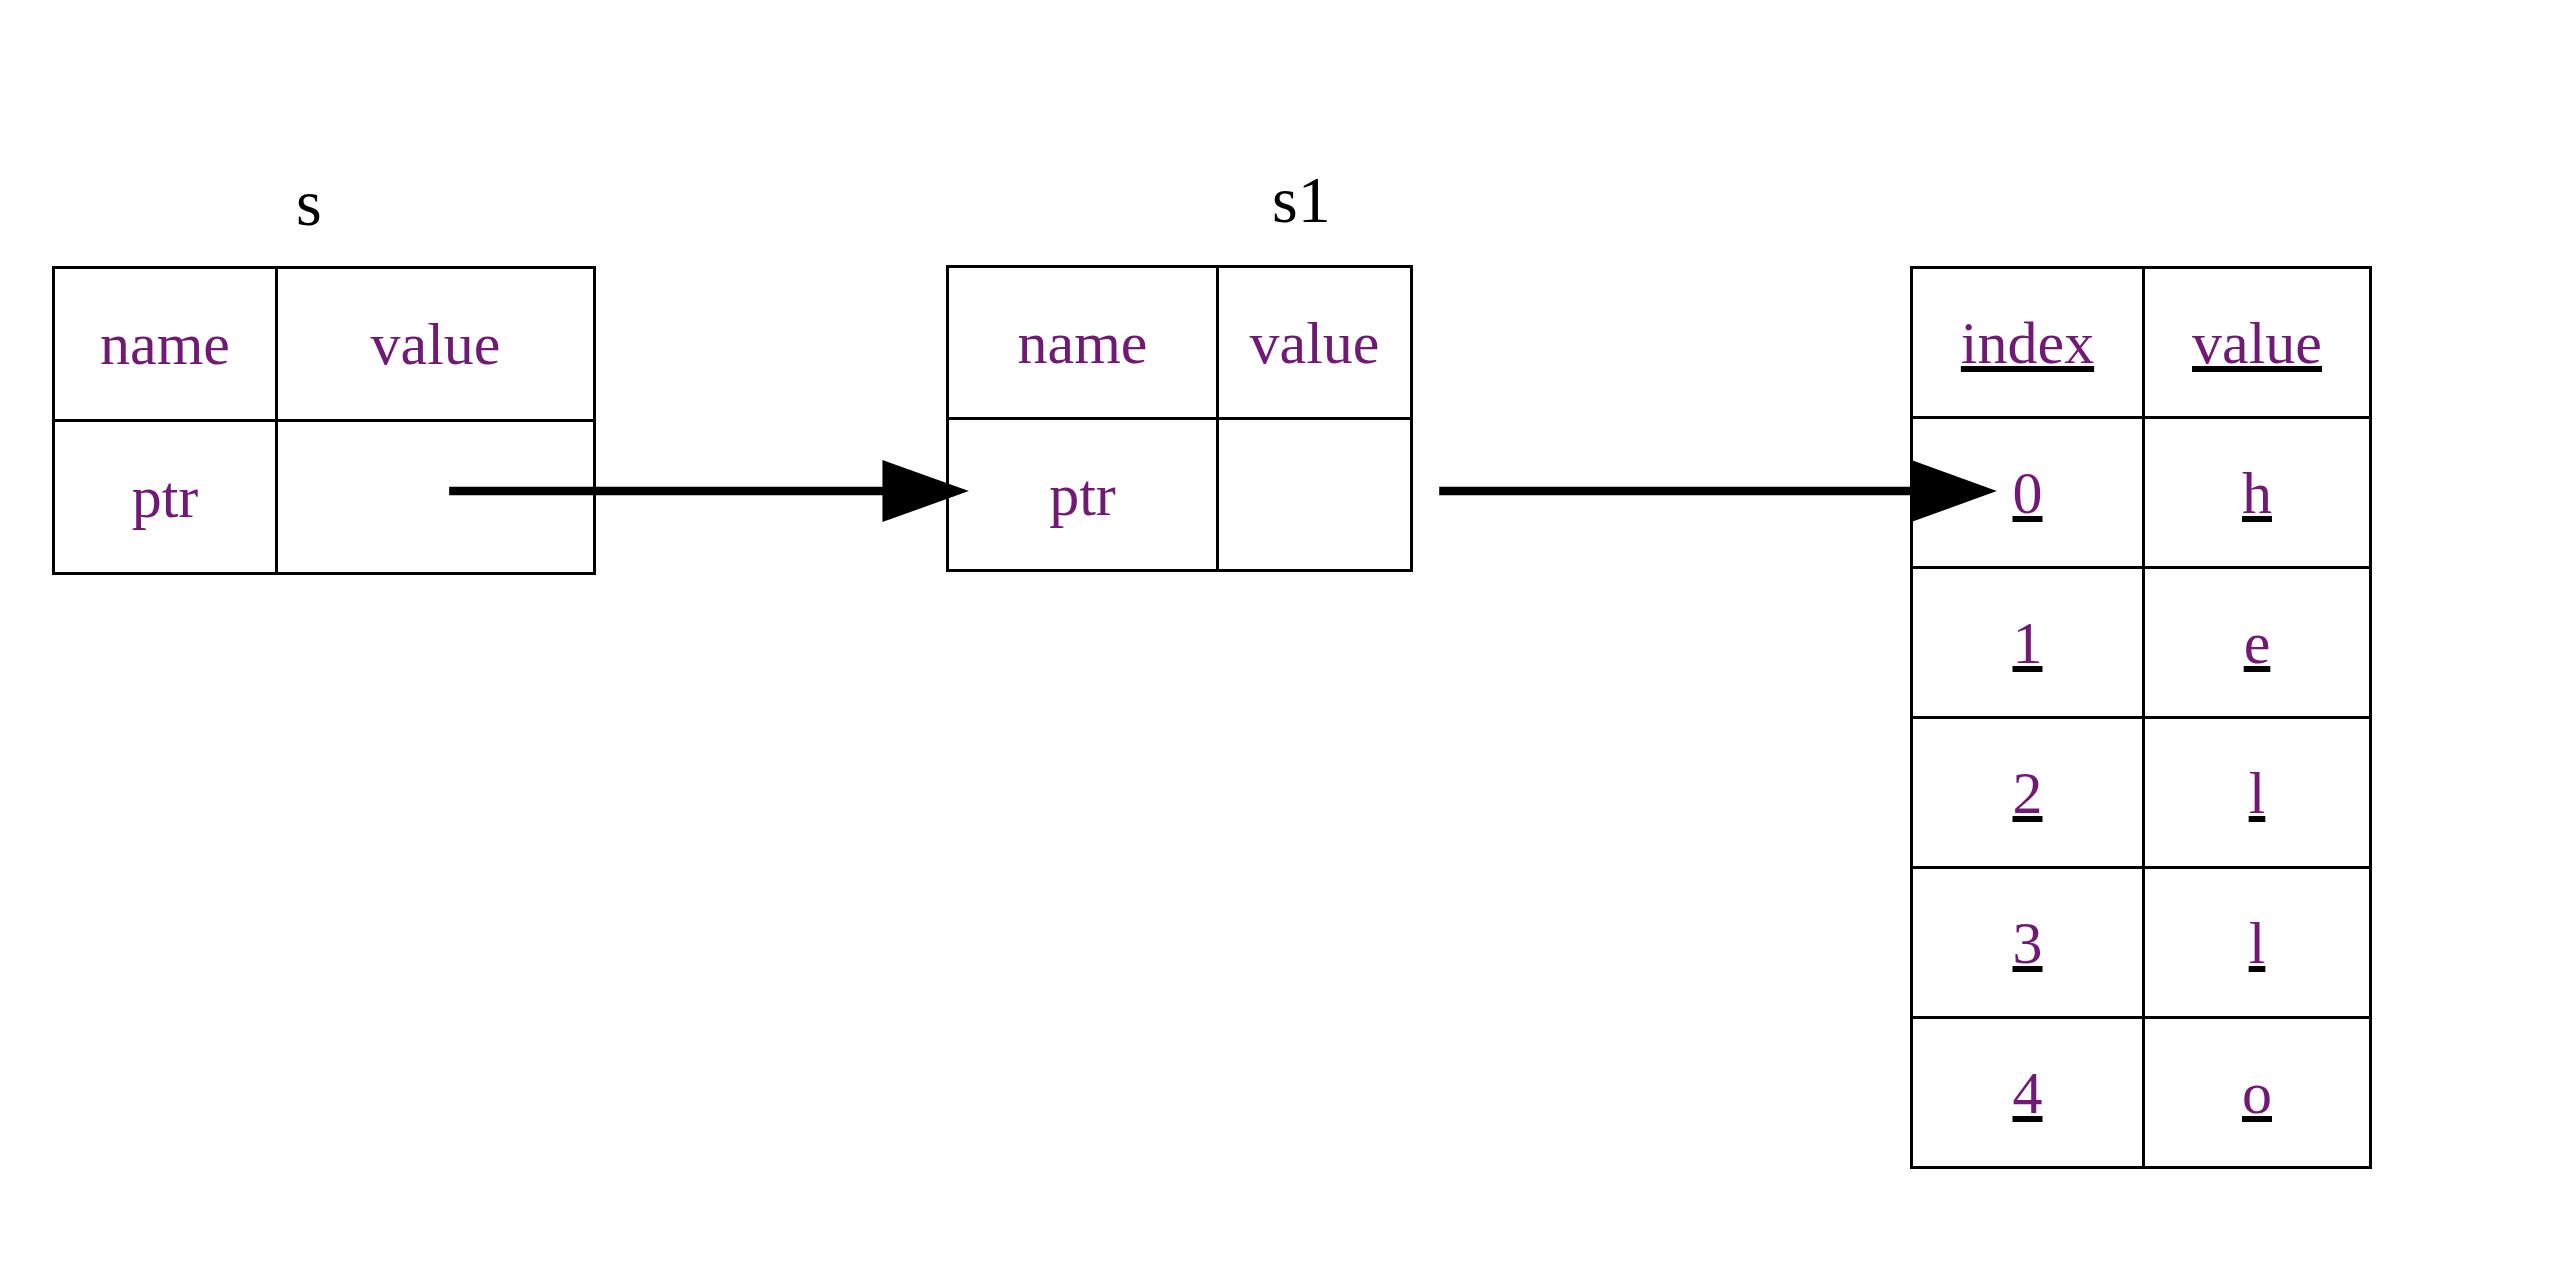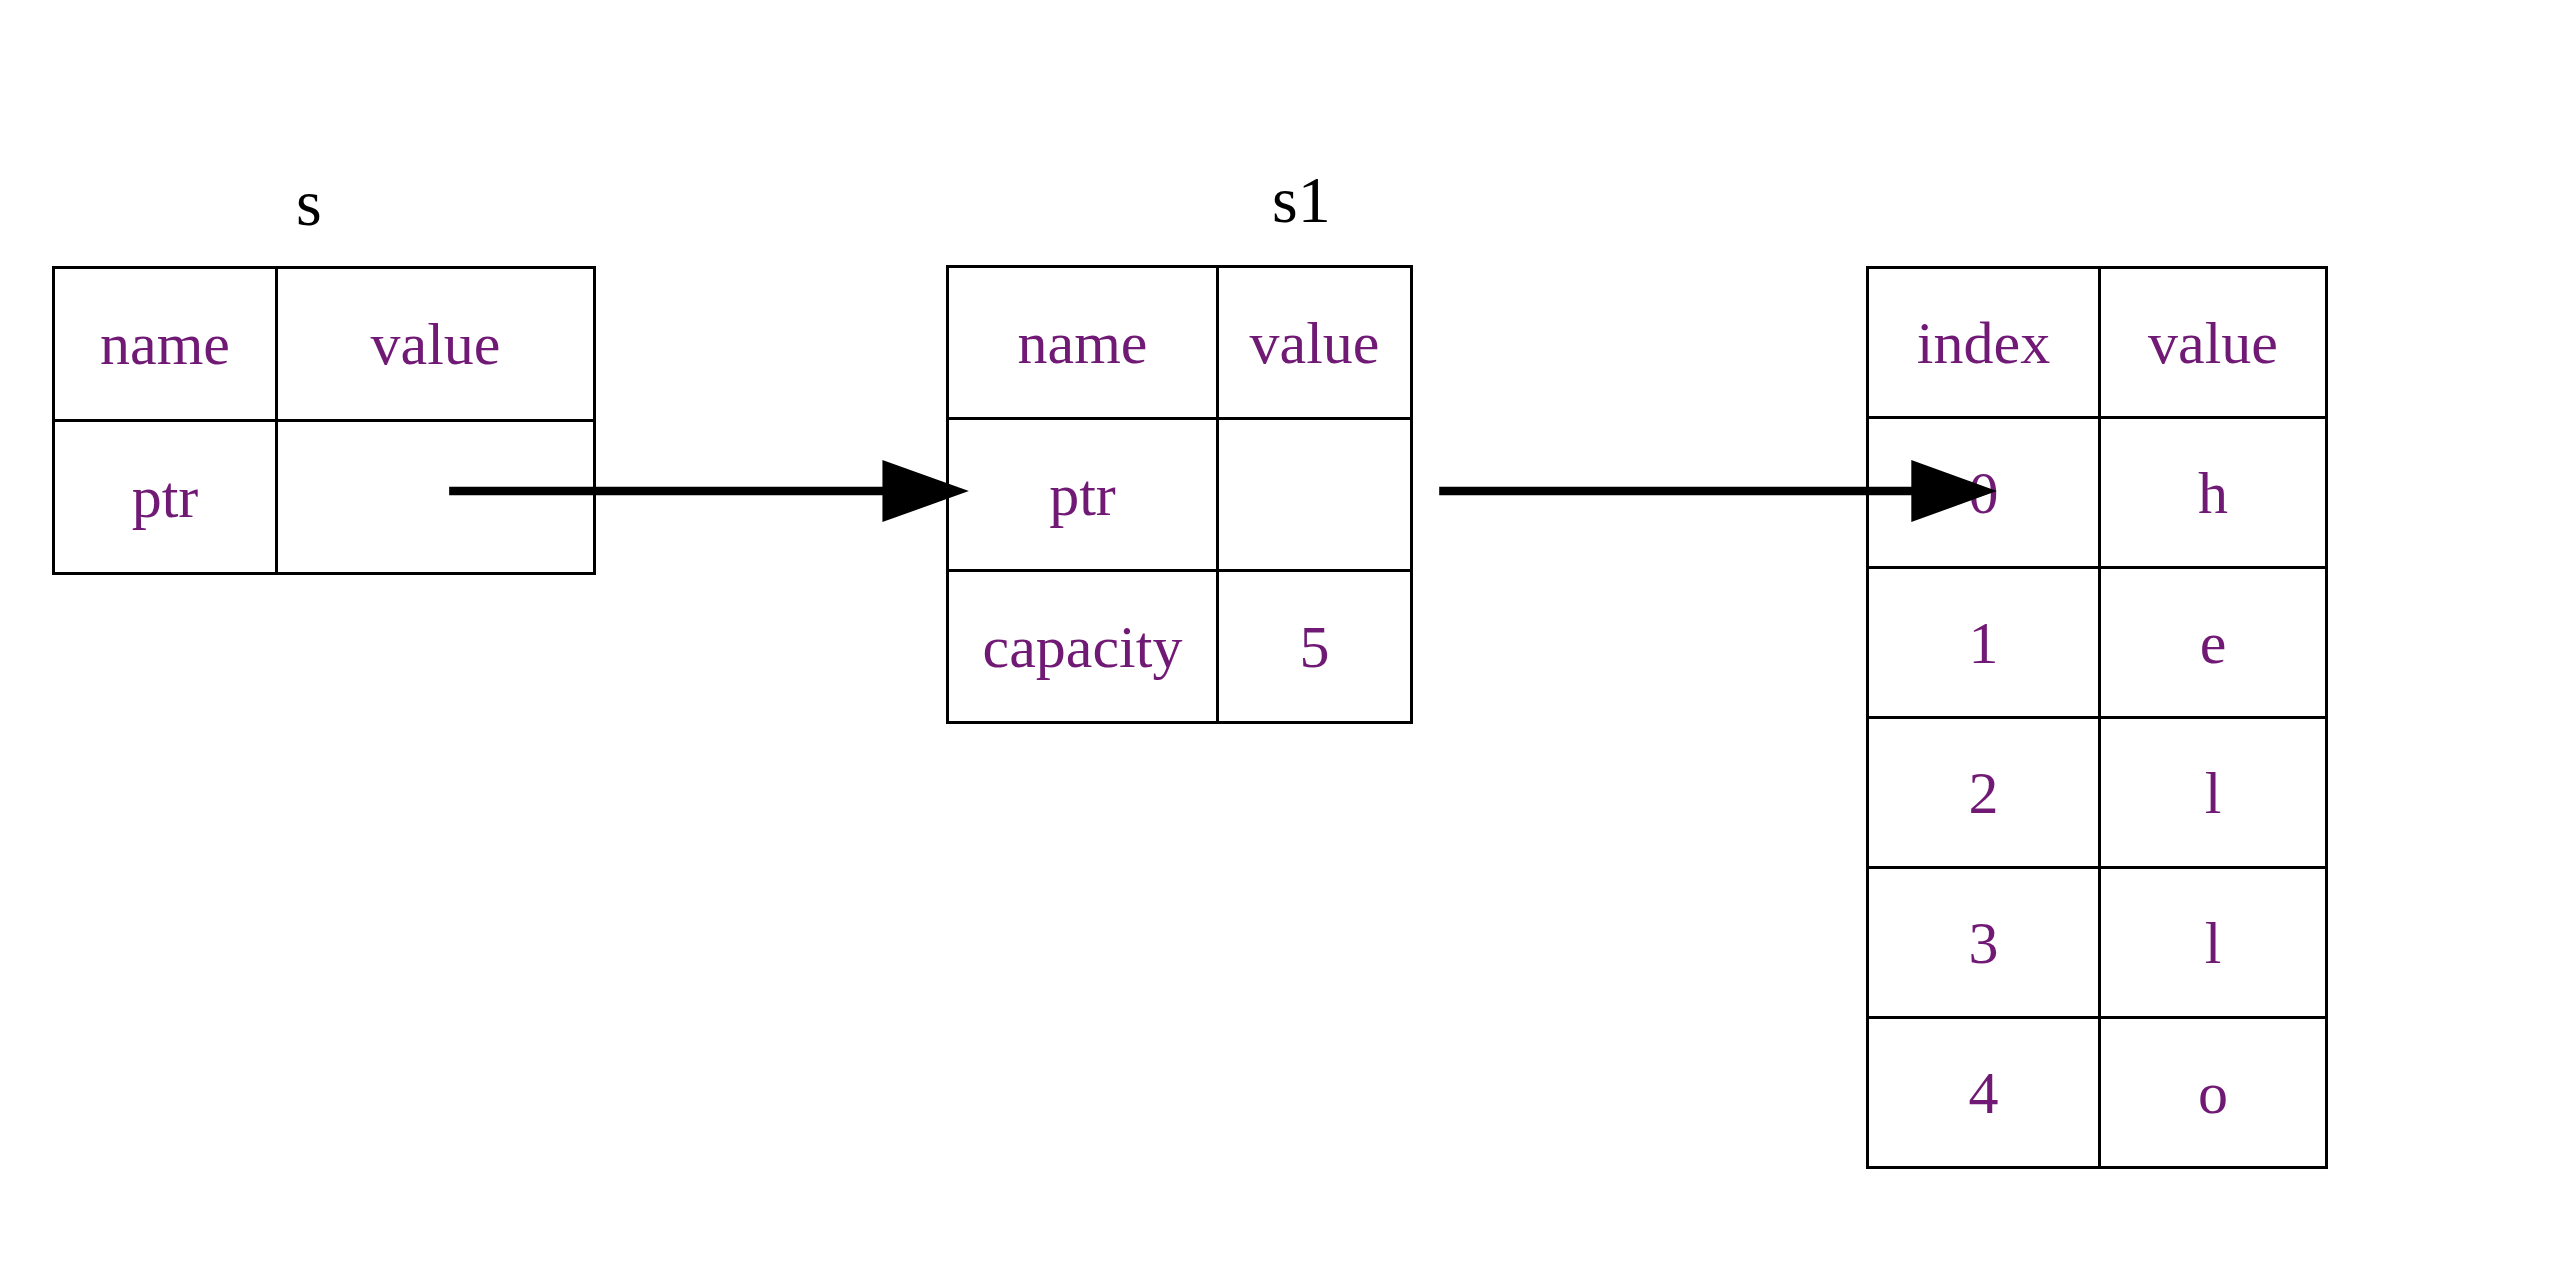--- a/index.html
+++ b/index.html
@@ -51,21 +51,21 @@
   #table-s { left: 52px; top: 266px; width: 535px; }
   #table-s td.col-name  { width: 220px; height: 150px; }
   #table-s td.col-value { width: 315px; height: 150px; }
 
   
   #table-s1 { left: 946px; top: 265px; width: 458px; }
   #table-s1 td.col-name  { width: 267px; height: 149px; }
   #table-s1 td.col-value { width: 191px; height: 149px; }
 
   
-  #table-heap { left: 1866px; top: 266px; width: 453px; }
+  #table-heap { left: 1910px; top: 266px; width: 453px; text-decoration: underline; }
   #table-heap td.col-index { width: 229px; height: 147px; }
   #table-heap td.col-value { width: 224px; height: 147px; }
 
   
   .arrow {
     position: absolute;
     height: 68px;
   }
   .arrow svg { display: block; }
 </style>
@@ -93,24 +93,20 @@
 
   <table class="struct-table" id="table-s1">
     <tbody>
       <tr>
         <td class="col-name">name</td>
         <td class="col-value">value</td>
       </tr>
       <tr>
         <td class="col-name">ptr</td>
         <td class="col-value cell-empty"></td>
-      </tr>
-      <tr>
-        <td class="col-name">capacity</td>
-        <td class="col-value">5</td>
       </tr>
     </tbody>
   </table>
 
   <table class="struct-table" id="table-heap">
     <tbody>
       <tr>
         <td class="col-index">index</td>
         <td class="col-value">value</td>
       </tr>

